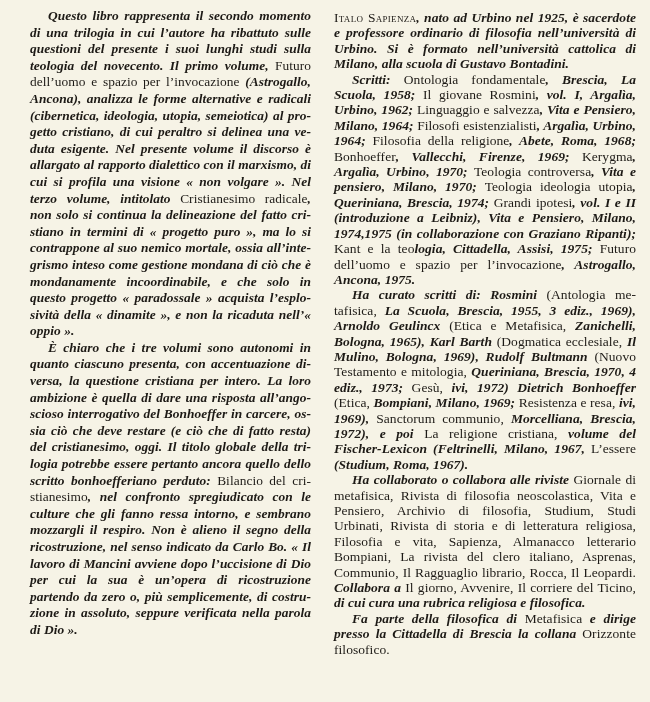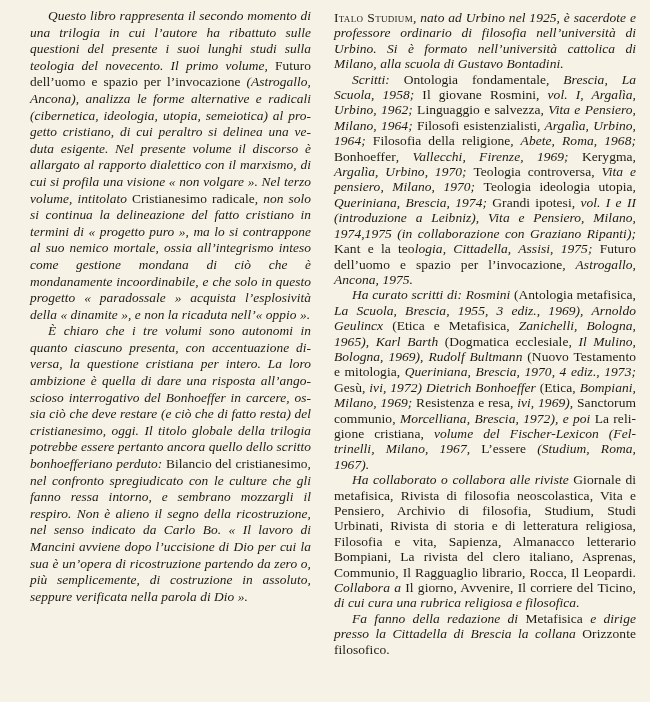--- a/index.html
+++ b/index.html
@@ -19,32 +19,32 @@
     font-size: 13.4px;
     line-height: 16.6px;
     text-align: justify;
     hyphens: manual;
     letter-spacing: 0.05px;
   }
   .col-left { left: 30px; width: 281px; }
   .col-right { left: 334px; width: 302px; top: 10px; line-height: 15.4px; font-size: 13.5px; }
   .para { margin: 0; text-indent: 18px; }
   .col-right .para.bio { text-indent: 0; }
-  .i { font-style: italic; }
+  .i { font-style: italic; font-weight: bold; }
   .r { font-style: normal; }
   .sc { font-variant: small-caps; font-style: normal; letter-spacing: 0.3px; }
 </style>
 </head>
 <body>
 
 <div class="page">
   <div class="col col-left" id="col-left">
       <p class="para"><span class="i">Questo libro rappresenta il secondo momento di una trilogia in cui l’autore ha ribattuto sulle questioni del presente i suoi lunghi studi sulla teologia del novecento. Il primo volume, </span><span class="r">Futuro dell’uomo e spazio per l’invocazione</span><span class="i"> (Astrogallo, Ancona), analizza le forme alternative e radicali (cibernetica, ideologia, utopia, semeiotica) al pro­getto cristiano, di cui peraltro si delinea una ve­duta esigente. Nel presente volume il discorso è allargato al rapporto dialettico con il marxismo, di cui si profila una visione « non volgare ». Nel terzo volume, intitolato </span><span class="r">Cristianesimo radicale</span><span class="i">, non solo si continua la delineazione del fatto cri­stiano in termini di « progetto puro », ma lo si contrappone al suo nemico mortale, ossia all’inte­grismo inteso come gestione mondana di ciò che è mondanamente incoordinabile, e che solo in questo progetto « paradossale » acquista l’esplo­sività della « dinamite », e non la ricaduta nel­l’« oppio ».</span></p>
       <p class="para"><span class="i">È chiaro che i tre volumi sono autonomi in quanto ciascuno presenta, con accentuazione di­versa, la questione cristiana per intero. La loro ambizione è quella di dare una risposta all’ango­scioso interrogativo del Bonhoeffer in carcere, os­sia ciò che deve restare (e ciò che di fatto resta) del cristianesimo, oggi. Il titolo globale della tri­logia potrebbe essere pertanto ancora quello dello scritto bonhoefferiano perduto: </span><span class="r">Bilancio del cri­stianesimo</span><span class="i">, nel confronto spregiudicato con le culture che gli fanno ressa intorno, e sembrano mozzargli il respiro. Non è alieno il segno della ricostruzione, nel senso indicato da Carlo Bo. « Il lavoro di Mancini avviene dopo l’uccisione di Dio per cui la sua è un’opera di ricostruzione partendo da zero o, più semplicemente, di costru­zione in assoluto, seppure verificata nella parola di Dio ».</span></p>
     </div>
   <div class="col col-right" id="col-right">
-      <p class="para bio"><span class="sc">Italo Studium</span><span class="i">, nato ad Urbino nel 1925, è sa­cerdote e professore ordinario di filosofia nell’uni­versità di Urbino. Si è formato nell’università cat­tolica di Milano, alla scuola di Gustavo Bonta­dini.</span></p>
+      <p class="para bio"><span class="sc">Italo Sapienza</span><span class="i">, nato ad Urbino nel 1925, è sa­cerdote e professore ordinario di filosofia nell’uni­versità di Urbino. Si è formato nell’università cat­tolica di Milano, alla scuola di Gustavo Bonta­dini.</span></p>
       <p class="para"><span class="i">Scritti: </span><span class="r">Ontologia fondamentale</span><span class="i">, Brescia, La Scuola, 1958; </span><span class="r">Il giovane Rosmini</span><span class="i">, vol. I, Argalìa, Urbino, 1962; </span><span class="r">Linguaggio e salvezza</span><span class="i">, Vita e Pen­siero, Milano, 1964; </span><span class="r">Filosofi esistenzialisti</span><span class="i">, Ar­galìa, Urbino, 1964; </span><span class="r">Filosofia della religione</span><span class="i">, Abe­te, Roma, 1968; </span><span class="r">Bonhoeffer</span><span class="i">, Vallecchi, Firenze, 1969; </span><span class="r">Kerygma</span><span class="i">, Argalìa, Urbino, 1970; </span><span class="r">Teologia controversa</span><span class="i">, Vita e pensiero, Milano, 1970; </span><span class="r">Teo­logia ideologia utopia</span><span class="i">, Queriniana, Brescia, 1974; </span><span class="r">Grandi ipotesi</span><span class="i">, vol. I e II (introduzione a Leib­niz), Vita e Pensiero, Milano, 1974,1975 (in col­laborazione con Graziano Ripanti); </span><span class="r">Kant e la teo­</span><span class="i">logia, Cittadella, Assisi, 1975; </span><span class="r">Futuro dell’uomo e spazio per l’invocazione</span><span class="i">, Astrogallo, Ancona, 1975.</span></p>
       <p class="para"><span class="i">Ha curato scritti di: Rosmini </span><span class="r">(Antologia me­tafisica, </span><span class="i">La Scuola, Brescia, 1955, 3 ediz., 1969), Arnoldo Geulincx </span><span class="r">(Etica e Metafisica, </span><span class="i">Zanichelli, Bologna, 1965), Karl Barth </span><span class="r">(Dogmatica ecclesia­le, </span><span class="i">Il Mulino, Bologna, 1969), Rudolf Bultmann </span><span class="r">(Nuovo Testamento e mitologia, </span><span class="i">Queriniana, Bre­scia, 1970, 4 ediz., 1973; </span><span class="r">Gesù, </span><span class="i">ivi, 1972) Die­trich Bonhoeffer </span><span class="r">(Etica, </span><span class="i">Bompiani, Milano, 1969; </span><span class="r">Resistenza e resa, </span><span class="i">ivi, 1969), </span><span class="r">Sanctorum commu­nio, </span><span class="i">Morcelliana, Brescia, 1972), e poi </span><span class="r">La reli­gione cristiana, </span><span class="i">volume del Fischer-Lexicon (Fel­trinelli, Milano, 1967, </span><span class="r">L’essere </span><span class="i">(Studium, Roma, 1967).</span></p>
       <p class="para"><span class="i">Ha collaborato o collabora alle riviste </span><span class="r">Giorna­le di metafisica, Rivista di filosofia neoscolastica, Vita e Pensiero, Archivio di filosofia, Studium, Studi Urbinati, Rivista di storia e di letteratura religiosa, Filosofia e vita, Sapienza, Almanacco letterario Bompiani, La rivista del clero italiano, Asprenas, Communio, Il Ragguaglio librario, Roc­ca, Il Leopardi. </span><span class="i">Collabora a </span><span class="r">Il giorno, Avvenire, Il corriere del Ticino, </span><span class="i">di cui cura una rubrica religiosa e filosofica.</span></p>
-      <p class="para"><span class="i">Fa fanno della redazione di </span><span class="r">Metafisica </span><span class="i">e dirige presso la Cittadella di Brescia la collana </span><span class="r">Orizzonte filosofico.</span></p>
+      <p class="para"><span class="i">Fa parte della filosofica di </span><span class="r">Metafisica </span><span class="i">e dirige presso la Cittadella di Brescia la collana </span><span class="r">Orizzonte filosofico.</span></p>
     </div>
 </div>
 
 </body></html>

